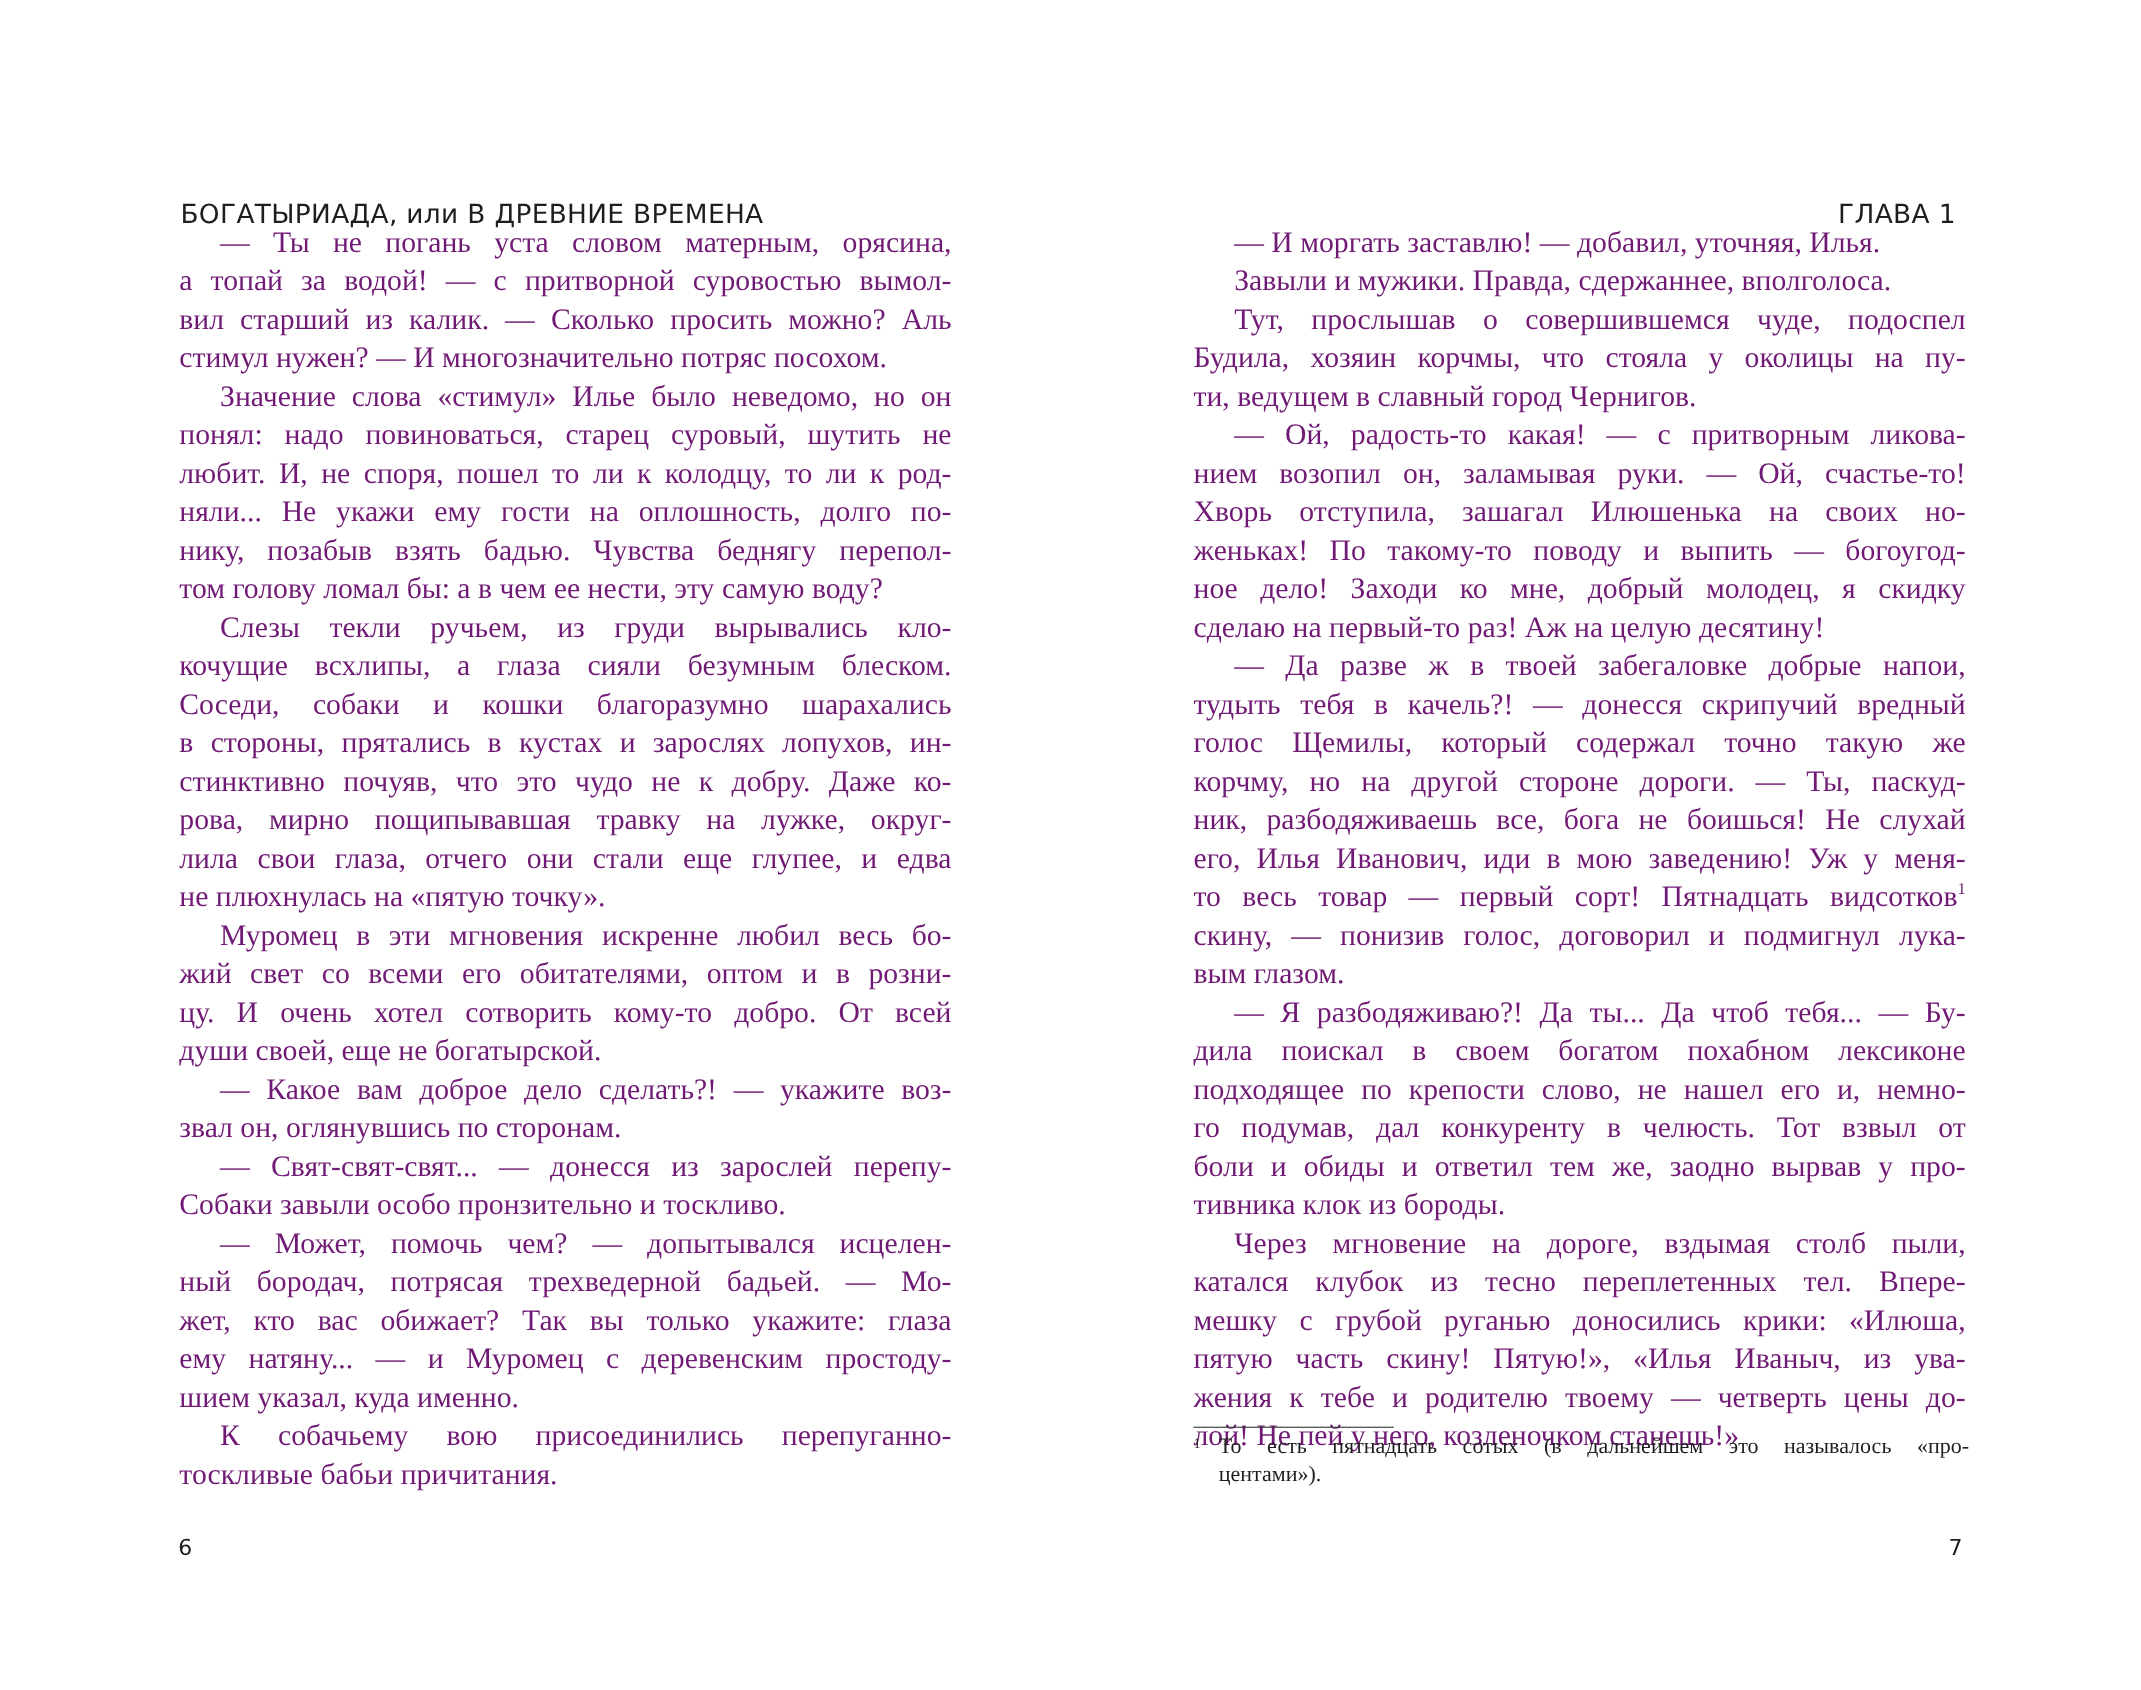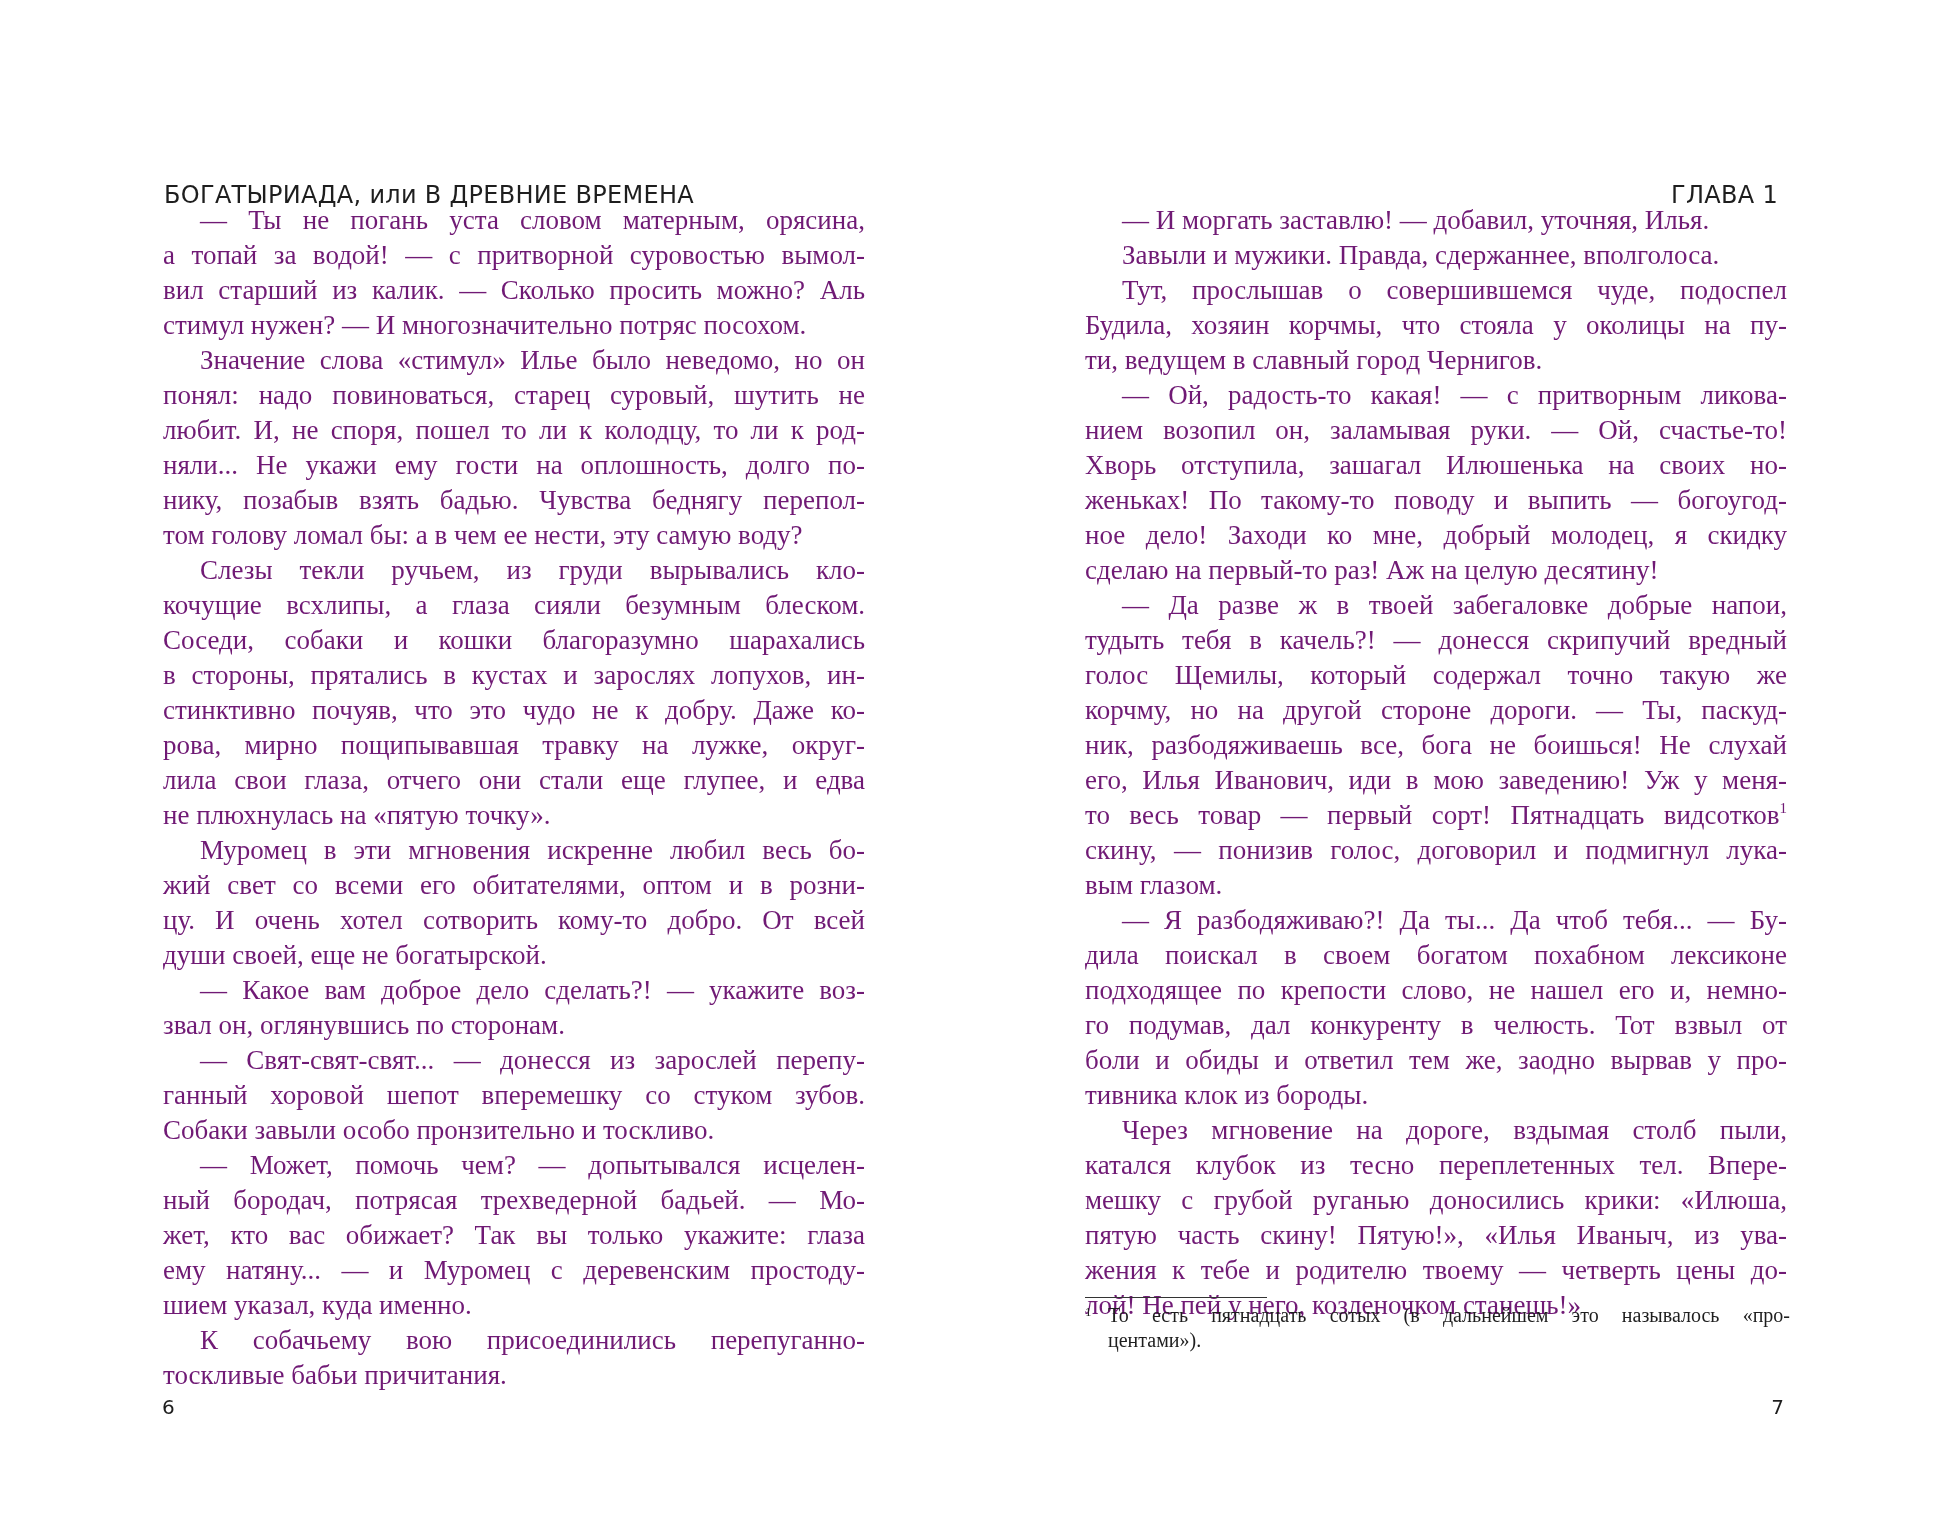--- a/index.html
+++ b/index.html
@@ -72,21 +72,20 @@
       <span class="ln"><span>рова, мирно пощипывавшая травку на лужке, округ-</span></span>
       <span class="ln"><span>лила свои глаза, отчего они стали еще глупее, и едва</span></span>
       <span class="ln last"><span>не плюхнулась на «пятую точку».</span></span>
       <span class="ln ind"><span>Муромец в эти мгновения искренне любил весь бо-</span></span>
       <span class="ln"><span>жий свет со всеми его обитателями, оптом и в розни-</span></span>
       <span class="ln"><span>цу. И очень хотел сотворить кому-то добро. От всей</span></span>
       <span class="ln last"><span>души своей, еще не богатырской.</span></span>
       <span class="ln ind"><span>— Какое вам доброе дело сделать?! — укажите воз-</span></span>
       <span class="ln last"><span>звал он, оглянувшись по сторонам.</span></span>
       <span class="ln ind"><span>— Свят-свят-свят... — донесся из зарослей перепу-</span></span>
-      <span class="ln"><span>ганный хоровой шепот вперемешку со стуком зубов.</span></span>
       <span class="ln last"><span>Собаки завыли особо пронзительно и тоскливо.</span></span>
       <span class="ln ind"><span>— Может, помочь чем? — допытывался исцелен-</span></span>
       <span class="ln"><span>ный бородач, потрясая трехведерной бадьей. — Мо-</span></span>
       <span class="ln"><span>жет, кто вас обижает? Так вы только укажите: глаза</span></span>
       <span class="ln"><span>ему натяну... — и Муромец с деревенским простоду-</span></span>
       <span class="ln last"><span>шием указал, куда именно.</span></span>
       <span class="ln ind"><span>К собачьему вою присоединились перепуганно-</span></span>
       <span class="ln last"><span>тоскливые бабьи причитания.</span></span>
     </div>
   <div class="folio">6</div>

